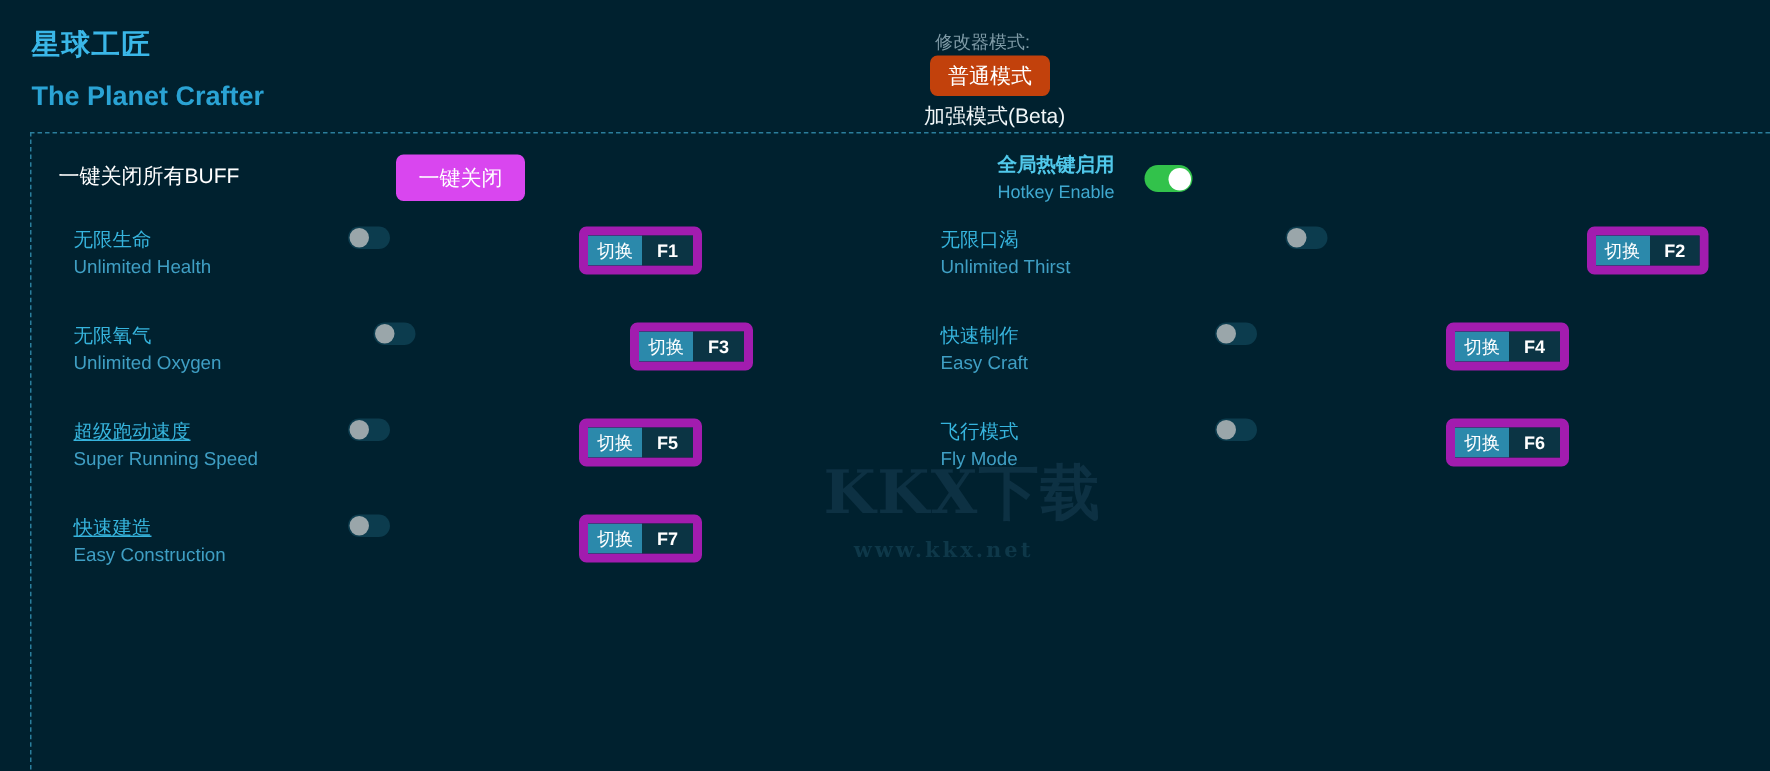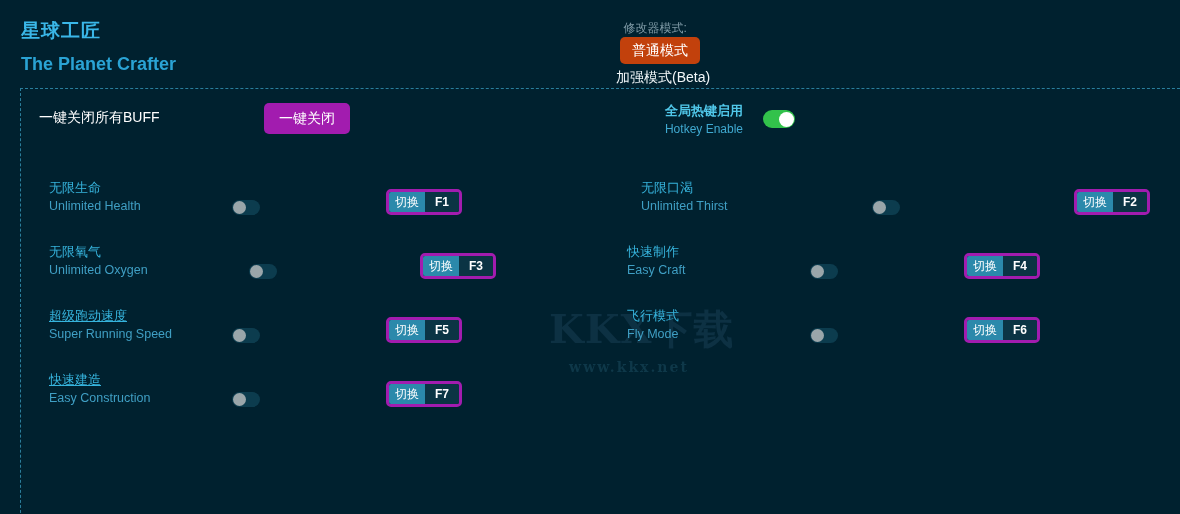--- a/index.html
+++ b/index.html
@@ -115,21 +115,21 @@
     left: 18px;
     top: 20px;
     font-size: 14px;
     color: #ffffff;
     white-space: nowrap;
   }
   #closeall-btn {
     position: absolute;
     left: 243px;
     top: 14px;
-    background: #a21caf;
+    background: #d946ef;
     color: #ffffff;
     font-size: 14px;
     border-radius: 5px;
     padding: 7px 15px 8px 15px;
     line-height: 16px;
     white-space: nowrap;
   }
   #hotkey-block {
     position: absolute;
     left: 598px;
@@ -185,21 +185,21 @@
     position: absolute;
     left: 0;
     top: 62px;
     width: 1170px;
   }
   .cheat-row {
     position: absolute;
     height: 64px;
     width: 540px;
     display: flex;
-    align-items: flex-end;
+    align-items: flex-start;
   }
   .cheat-names {
     width: 185px;
     padding-left: 28px;
     box-sizing: border-box;
   }
   .name-cn {
     font-size: 13px;
     color: #36b4dd;
     line-height: 18px;
@@ -215,21 +215,21 @@
   .cheat-switch-cell {
     width: 180px;
     display: flex;
     justify-content: flex-start;
     padding-left: 26px;
     box-sizing: border-box;
   }
   .key-badge {
     display: flex;
     align-items: stretch;
-    border: 3px solid #a21caf;
+    border: 6px solid #a21caf;
     border-radius: 5px;
     overflow: hidden;
     height: 20px;
     line-height: 20px;
   }
   .key-badge .act {
     background: #2b89ab;
     color: #ffffff;
     font-size: 12px;
     padding: 0 6px;
@@ -323,21 +323,21 @@
         <div class="cheat-switch-cell">
           <div class="switch off">
             <div class="knob"></div>
           </div>
         </div>
         <div class="key-badge">
           <span class="act">切换</span>
           <span class="key">F1</span>
         </div>
       </div>
-      <div class="cheat-row" style="left: 592px; top: 0px; gap: 48px;">
+      <div class="cheat-row" style="left: 578px; top: 0px; gap: 48px;">
         <div class="cheat-names">
           <div class="name-cn">无限口渴</div>
           <div class="name-en">Unlimited Thirst</div>
         </div>
         <div class="cheat-switch-cell">
           <div class="switch off">
             <div class="knob"></div>
           </div>
         </div>
         <div class="key-badge">

